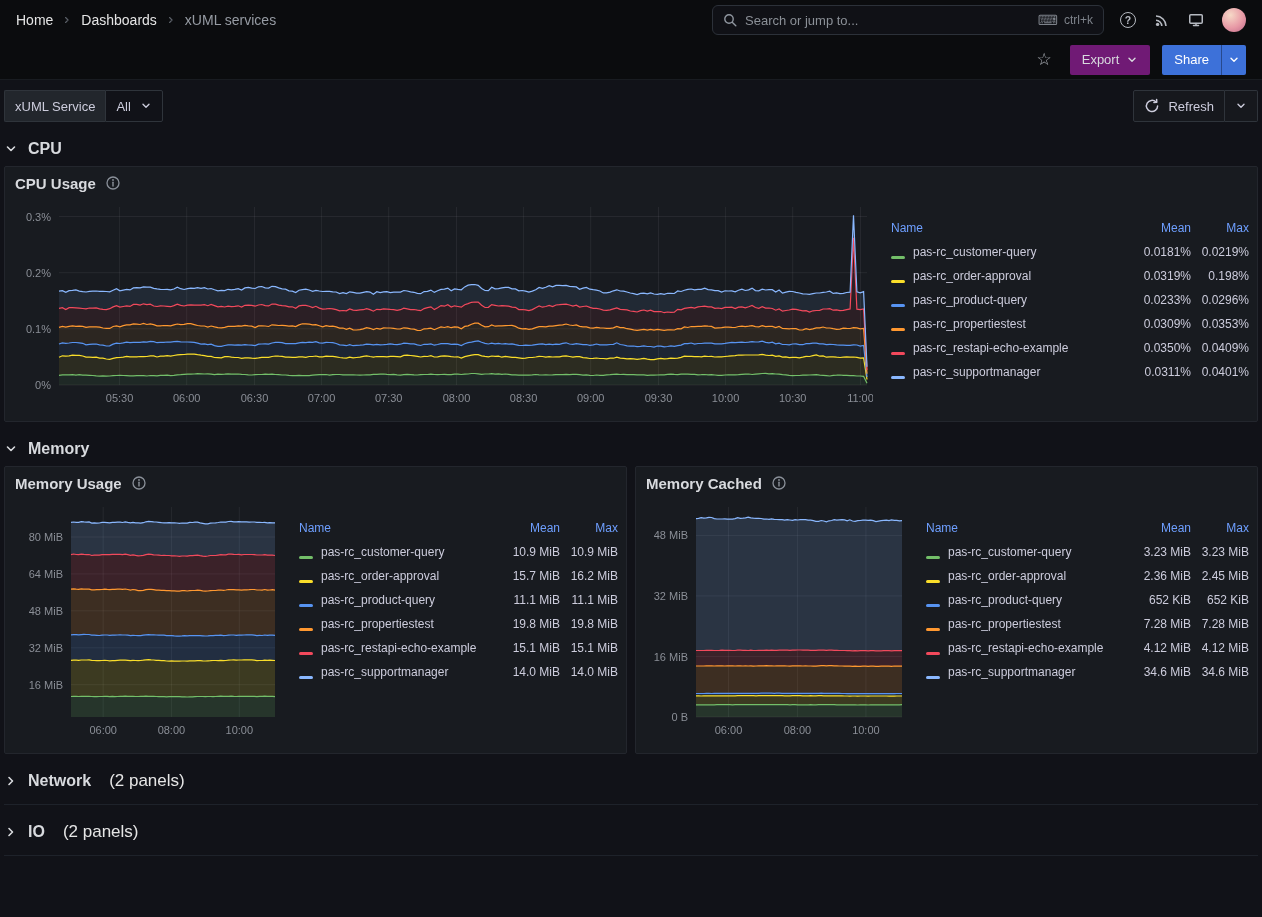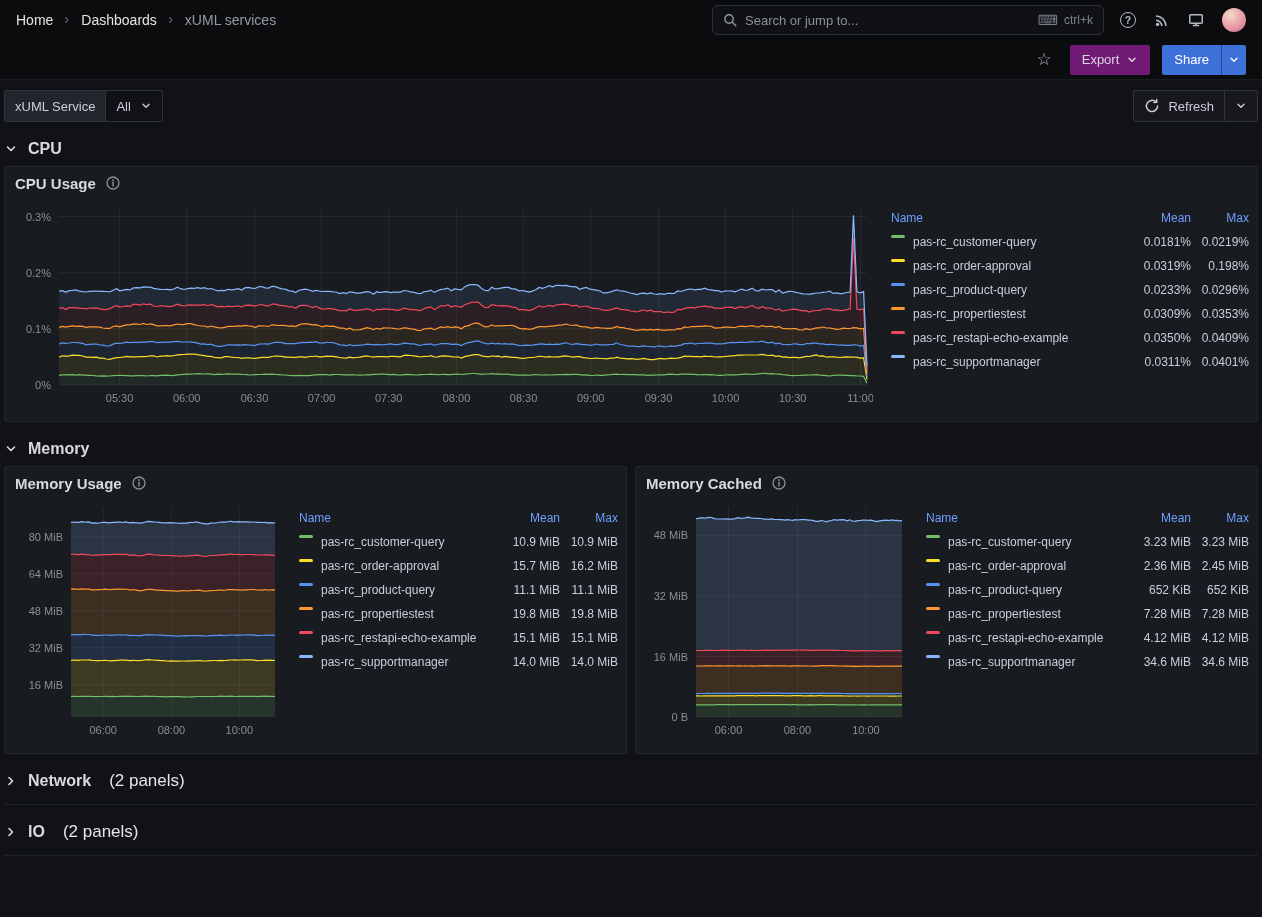--- a/index.html
+++ b/index.html
@@ -42,21 +42,21 @@
 .section-title{font-size:16px;font-weight:700;color:#d8dade}
 .panels-note{font-size:17px;color:#e5e5e5;margin-left:8px}
 .collapsed-row{padding:9px 0 13px;border-bottom:1px solid #1e222a;display:flex;align-items:center;gap:10px;cursor:pointer;margin-top:8px;color:#d8dade}
 .panel{background:#181b20;border:1px solid #23262d;border-radius:2px}
 .panel-head{height:32px;display:flex;align-items:center;gap:10px;padding:0 10px}
 .panel-title{font-size:15px;font-weight:700;color:#d8dade}
 .panel-body{display:flex;padding:0 8px 10px}
 .mem-row{display:flex;gap:8px}
 .mem-row .panel{flex:1;min-width:0}
 .legend{flex:1;margin:12px 0 0 18px;font-size:12px;min-width:0}
-.lg-row{display:flex;align-items:flex-start;height:24px;white-space:nowrap}
+.lg-row{display:flex;align-items:flex-end;height:24px;white-space:nowrap}
 .lg-name{flex:1;overflow:hidden;text-overflow:ellipsis;color:#ccccdc;cursor:pointer}
 .lg-mean{width:62px;text-align:right;color:#ccccdc}
 .lg-max{width:58px;text-align:right;color:#ccccdc}
 .lg-head .lg-name,.lg-head .lg-mean,.lg-head .lg-max{color:#6e9fff;font-weight:500;cursor:default}
 .swatch{width:14px;height:3px;border-radius:2px;margin-right:8px;flex:none}
 .chev{width:12px;height:12px;stroke:currentColor;stroke-width:1.6;fill:none;stroke-linecap:round;stroke-linejoin:round;flex:none}
 .chev.big{width:14px;height:14px}
 .ico{display:flex;color:inherit}
 svg text{font-family:"Liberation Sans",sans-serif}
 .grid{stroke:rgba(204,204,220,.08)}

